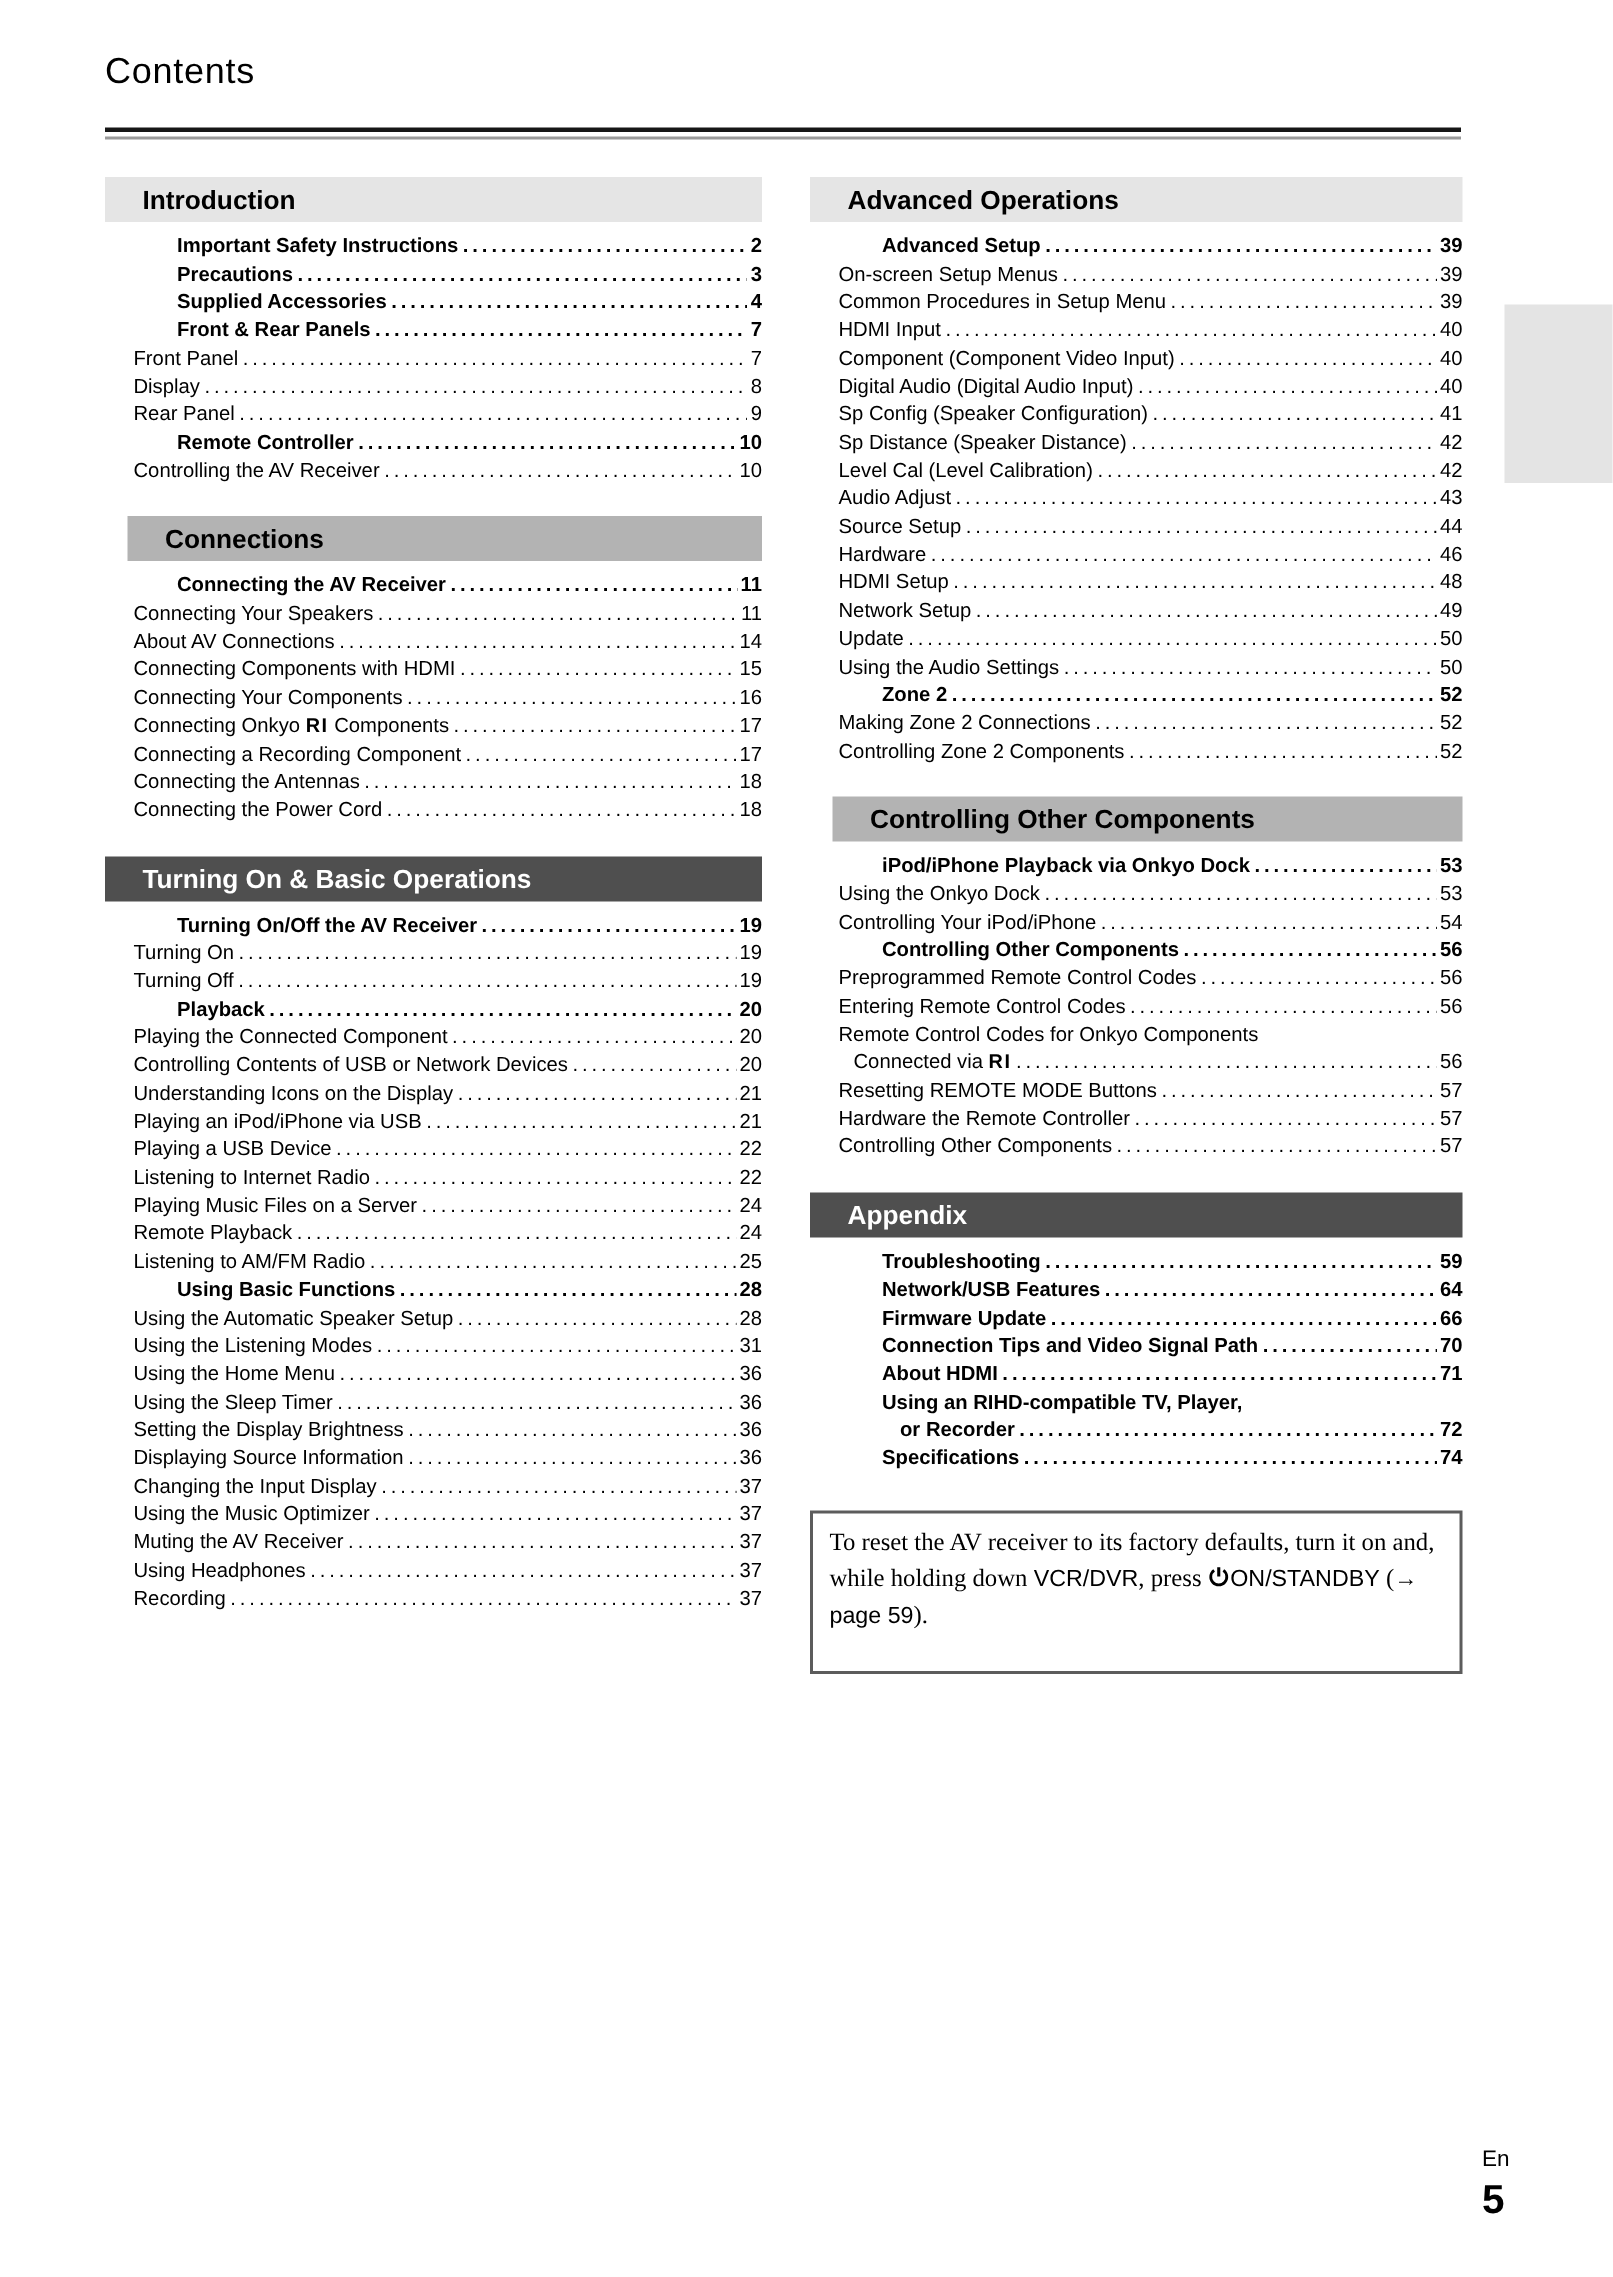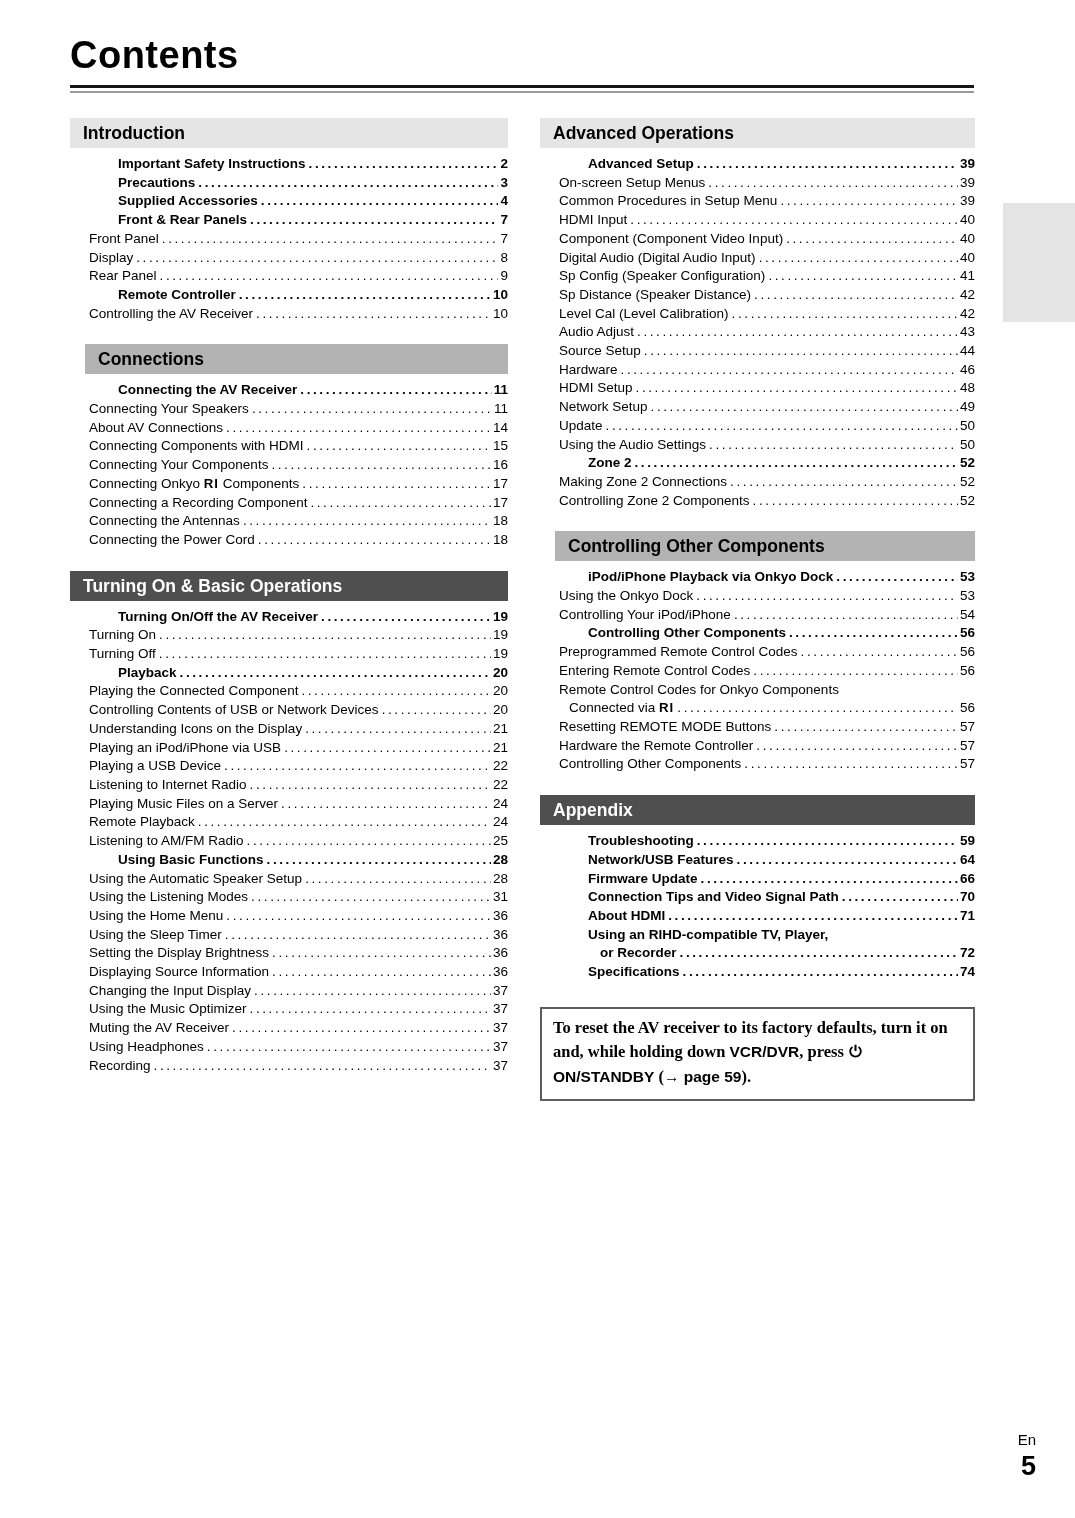--- a/index.html
+++ b/index.html
@@ -3,35 +3,35 @@
 <meta charset="utf-8">
 <style>
   html,body { margin:0; padding:0; }
   body {
     width:1075px; height:1518px; background:#ffffff; position:relative;
     font-family:"Liberation Sans", sans-serif; color:#000;
     overflow:hidden;
   }
   .page-title {
     position:absolute; left:70px; top:34px;
-    font-size:38px; font-weight:bold; letter-spacing:0.5px;
+    font-size:24px; font-weight:normal; letter-spacing:0.5px;
   }
   .title-rule { position:absolute; left:70px; top:85px; width:904px; }
   .title-rule .thick { height:3px; background:#161616; }
   .title-rule .thin  { height:2px; background:#9a9a9a; margin-top:3px; }
 
   .col { position:absolute; top:118px; }
   #col-left  { left:70px;  width:438px; }
   #col-right { left:540px; width:435px; }
 
   .section { margin:0; }
   .section + .section { margin-top:21px; }
   .section-header {
     height:30px; line-height:30px; font-size:17.5px; font-weight:bold;
-    padding-left:13px; margin-bottom:7px;
+    padding-left:25px; margin-bottom:7px;
   }
   .hdr-light  { background:#e5e5e5; color:#000; }
   .hdr-medium { background:#b3b3b3; color:#000;margin-left:15px; }
   .hdr-dark   { background:#4f4f4f; color:#fff; }
 
   .row { display:flex; align-items:baseline; line-height:18.7px; font-size:13.5px; }
   .row.bold  { font-weight:bold;margin-left:48px; }
   .row.l2    { padding-left:19px; }
   .row.cont1 { padding-left:12px; }
   .row.cont2 { padding-left:29px; }
@@ -43,34 +43,34 @@
   .row .dots::after {
     content:"..........................................................................................................................";
     letter-spacing:2.6px;
   }
   .row .page-num { white-space:nowrap; padding-left:1px; }
 
   .ri-logo { font-weight:bold; letter-spacing:1px; font-size:0.98em; }
 
   .note-box {
     margin-top:25px; border:2.5px solid #5c5c5c;
-    padding:7px 11px 9px 11px;
-    font-family:"Liberation Serif", serif; font-weight:bold;
+    padding:7px 11px 24px 11px;
+    font-family:"Liberation Serif", serif; font-weight:normal;
     font-size:16.5px; line-height:1.5;
   }
   .note-sans { font-family:"Liberation Sans", sans-serif; font-size:15.5px; }
   .power-icon { display:inline-block; }
   .power-icon svg { vertical-align:-2px; }
 
   .side-tab {
     position:absolute; left:1003px; top:203px; width:72px; height:119px;
     background:#e4e4e4;
   }
 
-  .footer { position:absolute; left:988px; top:1430px; width:48px; text-align:right; }
+  .footer { position:absolute; left:988px; top:1430px; width:48px; text-align:left; }
   .footer .lang { display:block; font-size:15px; line-height:20px; }
   .footer .num  { display:block; font-size:27px; font-weight:bold; line-height:32px; }
 </style>
 </head>
 <body>
 
 <div class="page-title">Contents</div>
 
 <div class="title-rule">
   <div class="thick"></div>

